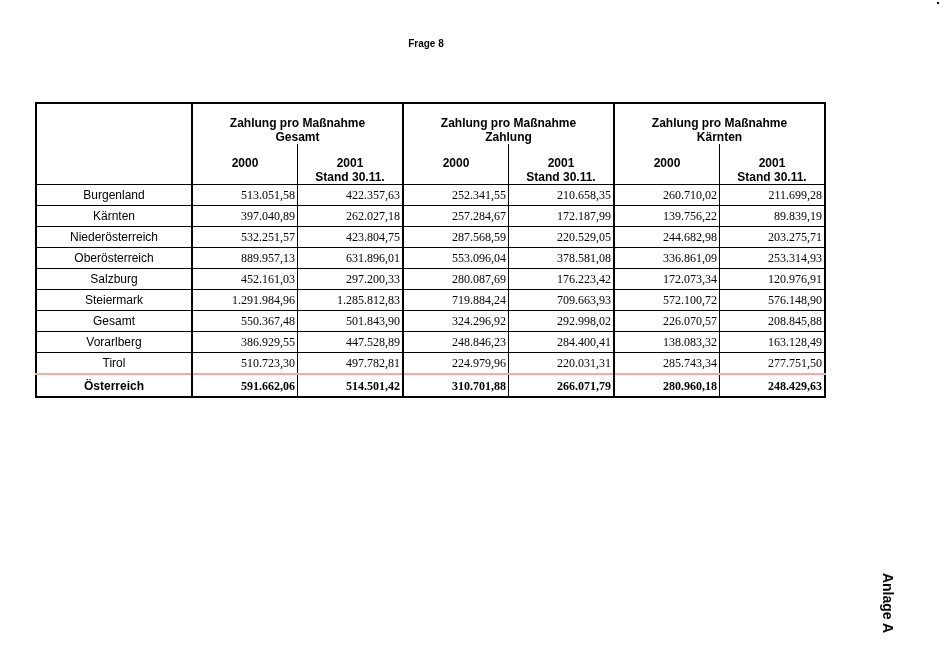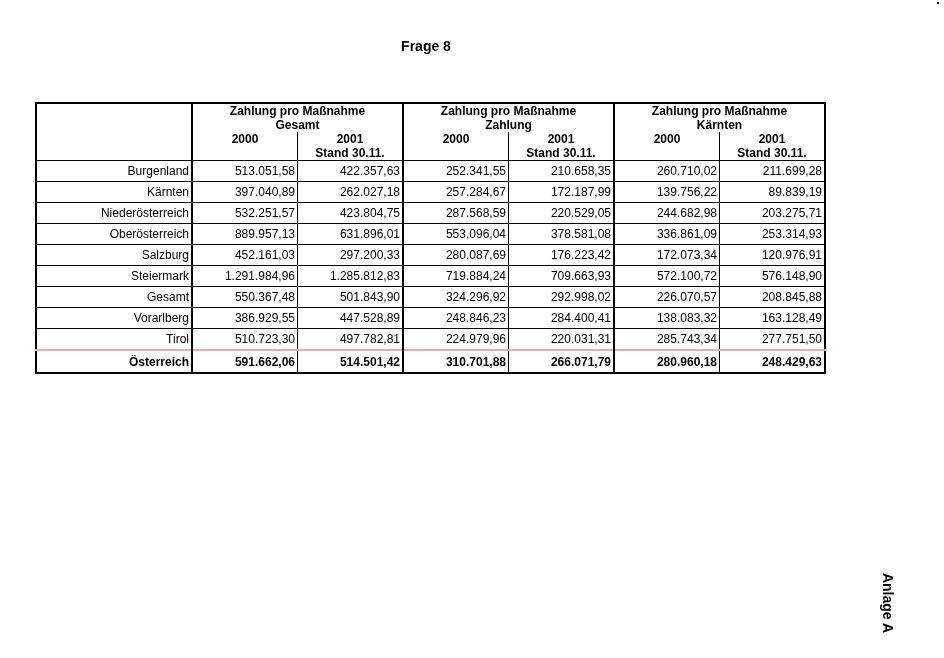--- a/index.html
+++ b/index.html
@@ -1,28 +1,28 @@
 <!DOCTYPE html>
 <html><head>
   <meta charset="utf-8">
   <style>
     html, body { margin:0; padding:0; background:#fff; }
     body { width:944px; height:658px; position:relative; overflow:hidden;
            font-family:"Liberation Sans", sans-serif; color:#000; }
     .title { position:absolute; left:0; width:852px; top:38px; text-align:center;
-             font-weight:bold; font-size:14px; }
+             font-weight:bold; font-size:10px; }
     table.t { position:absolute; left:35px; top:102px; border-collapse:collapse;
               font-size:12px; }
     table.t td, table.t th { border:1px solid #000; padding:0 2px; height:20px; line-height:20px; }
-    table.t th { font-weight:bold; vertical-align:top; text-align:center; line-height:14px; padding-top:0; }
+    table.t th { font-weight:bold; vertical-align:top; text-align:center; line-height:14px; padding-top:12px; }
     .outer { border:2px solid #000 !important; }
     th.grp { height:36px; padding-top:10px; border-bottom:none !important; }
     th.sub { height:38px; border-top:none !important; padding-top:6px; }
-    td.name { text-align:right; width:150px; }
-    td.num { text-align:right; }
+    td.name { text-align:center; width:150px; }
+    td.num { text-align:right;font-family:Liberation Serif, serif; }
     .c1 { width:100px; } .c2 { width:100px; } .c3 { width:100px; } .c4 { width:100px; } .c5 { width:100px; } .c6 { width:100px; }
     tr.total td { font-weight:bold; height:21px; border-top:2px solid #fca5a5; }
     .thick-r { border-right:2px solid #000 !important; }
     .anlage { position:absolute; left:888px; top:595px; transform:rotate(90deg);
               transform-origin:center; font-weight:bold; font-size:14px; white-space:nowrap;
               width:80px; margin-left:-40px; text-align:center; }
     .dot { position:absolute; left:937px; top:2px; width:2px; height:2px; background:#000; }
   </style>
 </head>
 <body>

